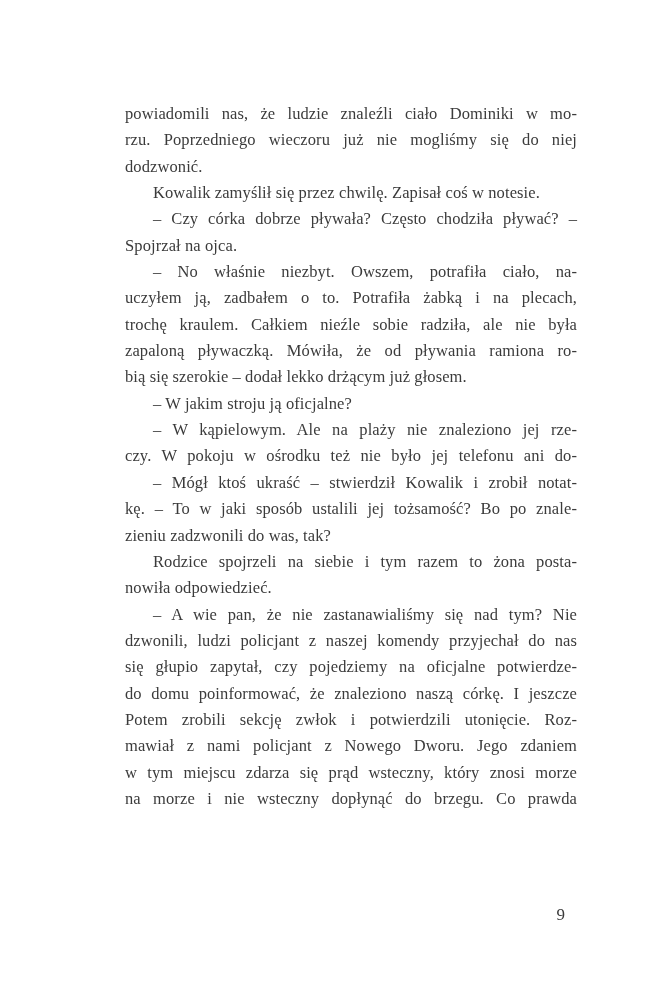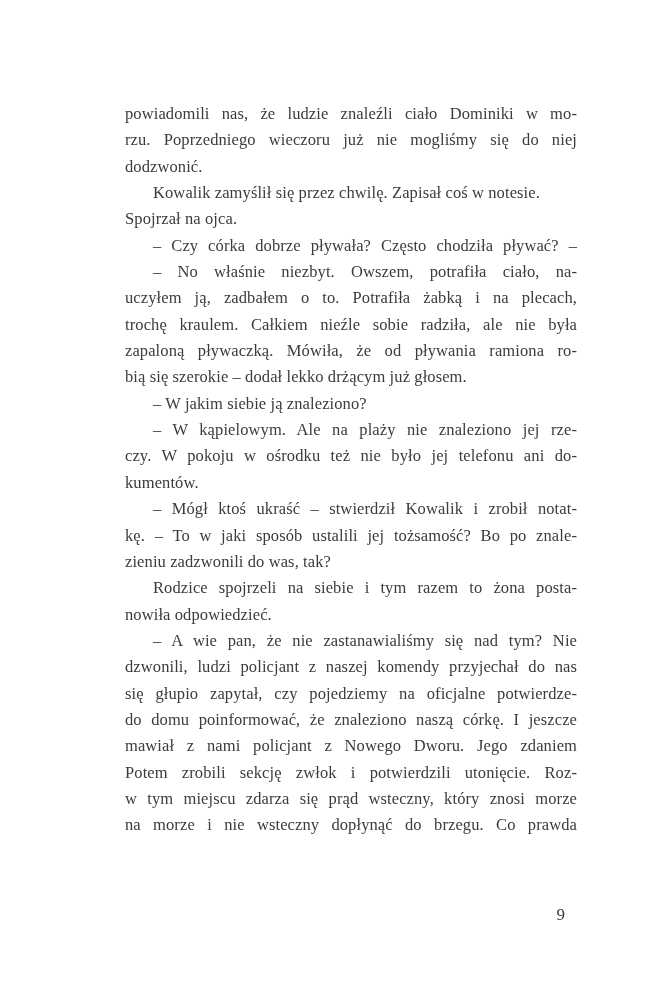--- a/index.html
+++ b/index.html
@@ -55,39 +55,38 @@
 </style>
 </head>
 <body style="color: rgb(59, 59, 59); background: rgb(255, 255, 255);">
 
 <div class="page">
   <div class="text-block" id="text-block">
       <div class="line">powiadomili nas, że ludzie znaleźli ciało Dominiki w mo-</div>
       <div class="line">rzu. Poprzedniego wieczoru już nie mogliśmy się do niej</div>
       <div class="line end">dodzwonić.</div>
       <div class="line indent end">Kowalik zamyślił się przez chwilę. Zapisał coś w notesie.</div>
+      <div class="line indent">– Czy córka dobrze pływała? Często chodziła pływać? –</div>
       <div class="line end">Spojrzał na ojca.</div>
-      <div class="line indent">– Czy córka dobrze pływała? Często chodziła pływać? –</div>
       <div class="line indent">– No właśnie niezbyt. Owszem, potrafiła ciało, na-</div>
       <div class="line">uczyłem ją, zadbałem o to. Potrafiła żabką i na plecach,</div>
       <div class="line">trochę kraulem. Całkiem nieźle sobie radziła, ale nie była</div>
       <div class="line">zapaloną pływaczką. Mówiła, że od pływania ramiona ro-</div>
       <div class="line end">bią się szerokie – dodał lekko drżącym już głosem.</div>
-      <div class="line indent end">– W jakim siebie ją znaleziono?</div>
+      <div class="line indent end">– W jakim stroju ją oficjalne?</div>
       <div class="line indent">– W kąpielowym. Ale na plaży nie znaleziono jej rze-</div>
       <div class="line">czy. W pokoju w ośrodku też nie było jej telefonu ani do-</div>
-      <div class="line end">kumentów.</div>
       <div class="line indent">– Mógł ktoś ukraść – stwierdził Kowalik i zrobił notat-</div>
       <div class="line">kę. – To w jaki sposób ustalili jej tożsamość? Bo po znale-</div>
       <div class="line end">zieniu zadzwonili do was, tak?</div>
       <div class="line indent">Rodzice spojrzeli na siebie i tym razem to żona posta-</div>
       <div class="line end">nowiła odpowiedzieć.</div>
       <div class="line indent">– A wie pan, że nie zastanawialiśmy się nad tym? Nie</div>
       <div class="line">dzwonili, ludzi policjant z naszej komendy przyjechał do nas</div>
       <div class="line">się głupio zapytał, czy pojedziemy na oficjalne potwierdze-</div>
       <div class="line">do domu poinformować, że znaleziono naszą córkę. I jeszcze</div>
+      <div class="line">Potem zrobili sekcję zwłok i potwierdzili utonięcie. Roz-</div>
       <div class="line">mawiał z nami policjant z Nowego Dworu. Jego zdaniem</div>
-      <div class="line">Potem zrobili sekcję zwłok i potwierdzili utonięcie. Roz-</div>
       <div class="line">w tym miejscu zdarza się prąd wsteczny, który znosi morze</div>
       <div class="line">na morze i nie wsteczny dopłynąć do brzegu. Co prawda</div>
     </div>
   <div class="page-number">9</div>
 </div>
 
 </body></html>

